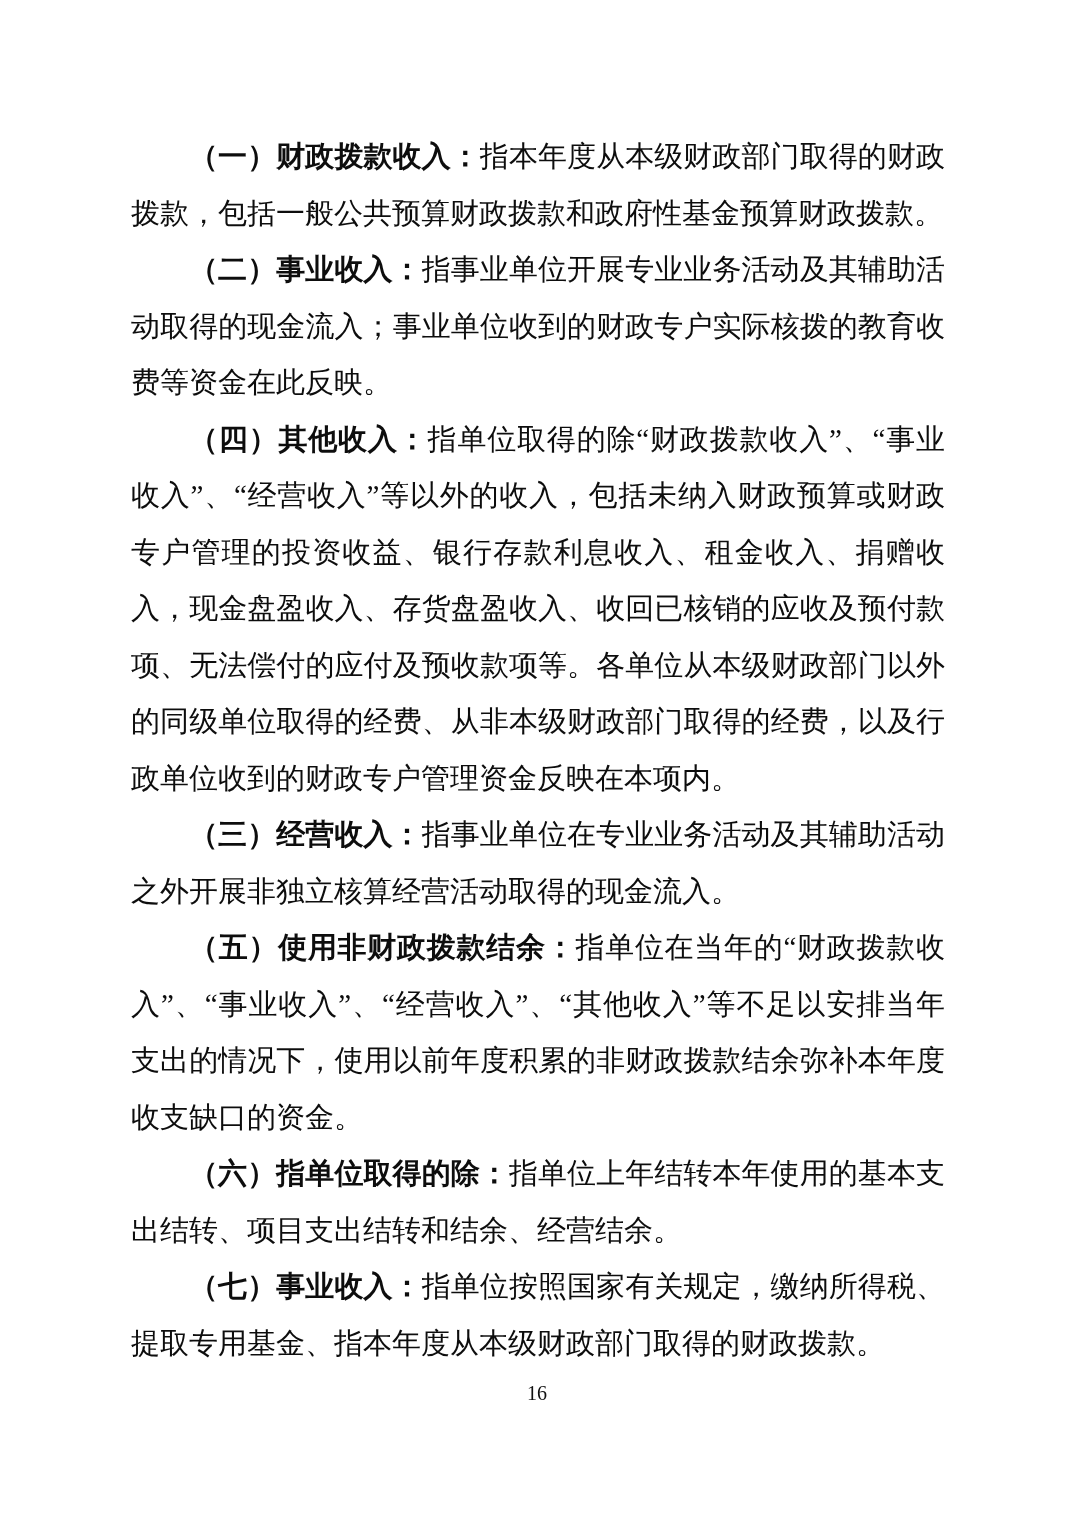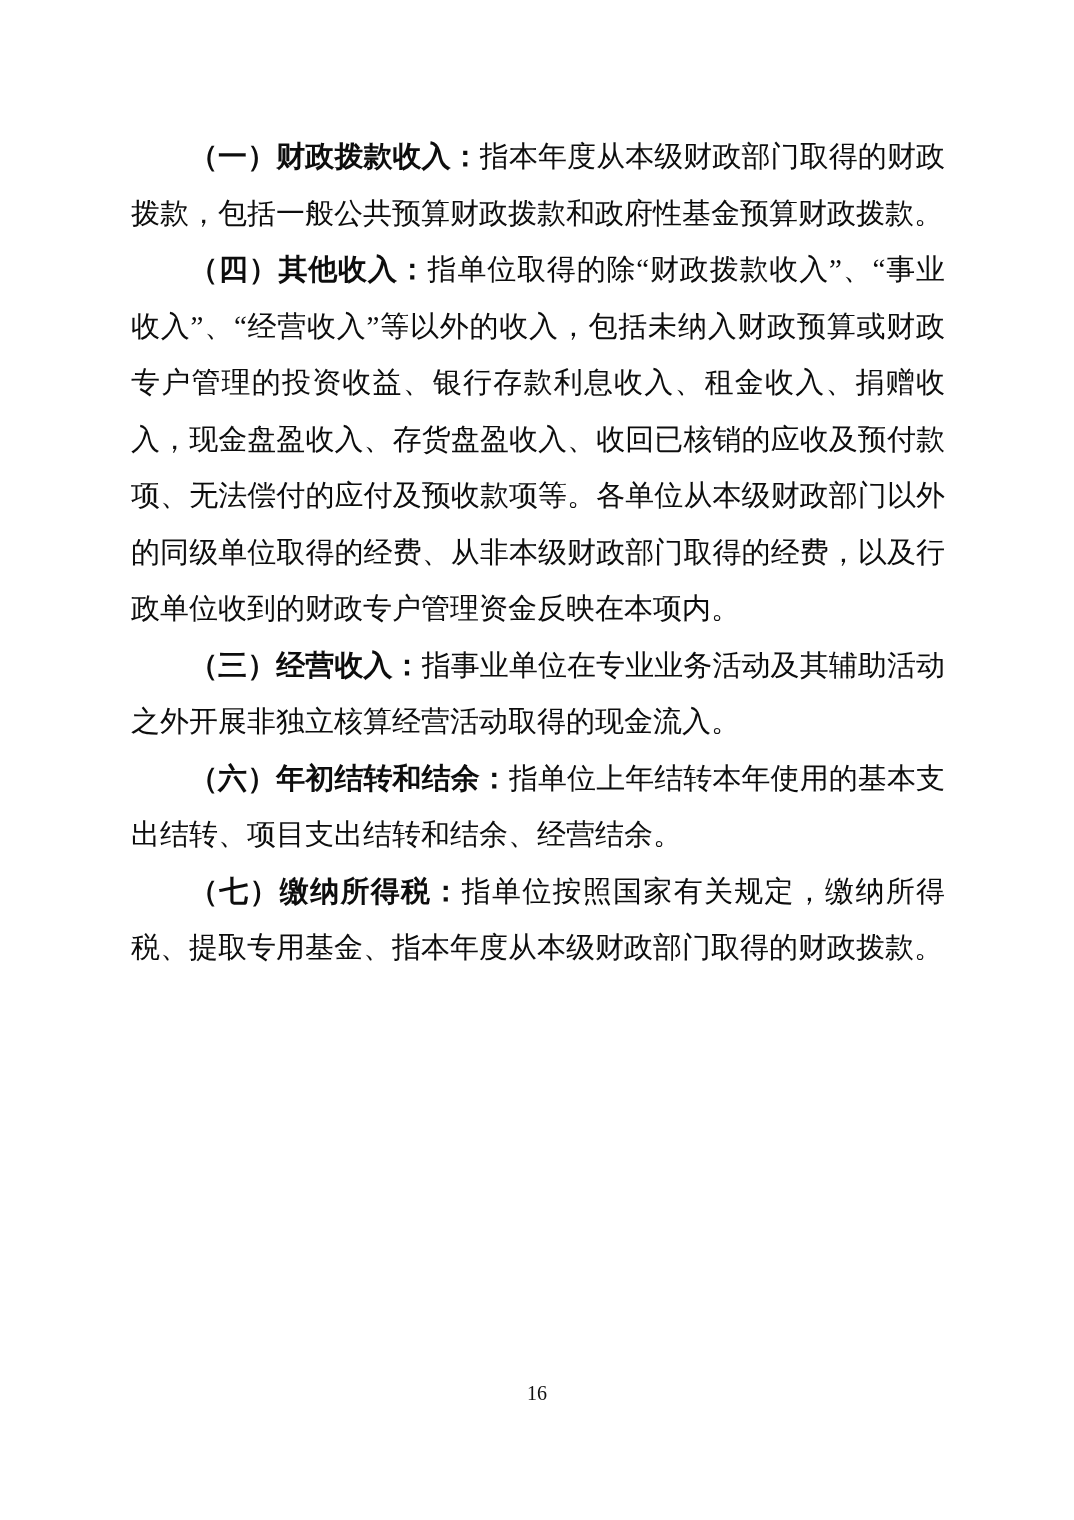--- a/index.html
+++ b/index.html
@@ -46,19 +46,21 @@
     line-height: 24px;
     color: #111111;
   }
 </style>
 </head>
 <body>
 
 <div class="page">
   <div class="content">
       <p class="para"><span class="term">（一）财政拨款收入：</span><span class="body-text">指本年度从本级财政部门取得的财政拨款，包括一般公共预算财政拨款和政府性基金预算财政拨款。</span></p>
+      <p class="para"><span class="term">（二）事业收入：</span><span class="body-text">指事业单位开展专业业务活动及其辅助活动取得的现金流入；事业单位收到的财政专户实际核拨的教育收费等资金在此反映。</span></p>
       <p class="para"><span class="term">（四）其他收入：</span><span class="body-text">指单位取得的除“财政拨款收入”、“事业收入”、“经营收入”等以外的收入，包括未纳入财政预算或财政专户管理的投资收益、银行存款利息收入、租金收入、捐赠收入，现金盘盈收入、存货盘盈收入、收回已核销的应收及预付款项、无法偿付的应付及预收款项等。各单位从本级财政部门以外的同级单位取得的经费、从非本级财政部门取得的经费，以及行政单位收到的财政专户管理资金反映在本项内。</span></p>
       <p class="para"><span class="term">（三）经营收入：</span><span class="body-text">指事业单位在专业业务活动及其辅助活动之外开展非独立核算经营活动取得的现金流入。</span></p>
-      <p class="para"><span class="term">（六）年初结转和结余：</span><span class="body-text">指单位上年结转本年使用的基本支出结转、项目支出结转和结余、经营结余。</span></p>
-      <p class="para"><span class="term">（七）缴纳所得税：</span><span class="body-text">指单位按照国家有关规定，缴纳所得税、提取专用基金、指本年度从本级财政部门取得的财政拨款。</span></p>
+      <p class="para"><span class="term">（五）使用非财政拨款结余：</span><span class="body-text">指单位在当年的“财政拨款收入”、“事业收入”、“经营收入”、“其他收入”等不足以安排当年支出的情况下，使用以前年度积累的非财政拨款结余弥补本年度收支缺口的资金。</span></p>
+      <p class="para"><span class="term">（六）指单位取得的除：</span><span class="body-text">指单位上年结转本年使用的基本支出结转、项目支出结转和结余、经营结余。</span></p>
+      <p class="para"><span class="term">（七）事业收入：</span><span class="body-text">指单位按照国家有关规定，缴纳所得税、提取专用基金、指本年度从本级财政部门取得的财政拨款。</span></p>
     </div>
   <div class="page-number">16</div>
 </div>
 
 </body></html>

